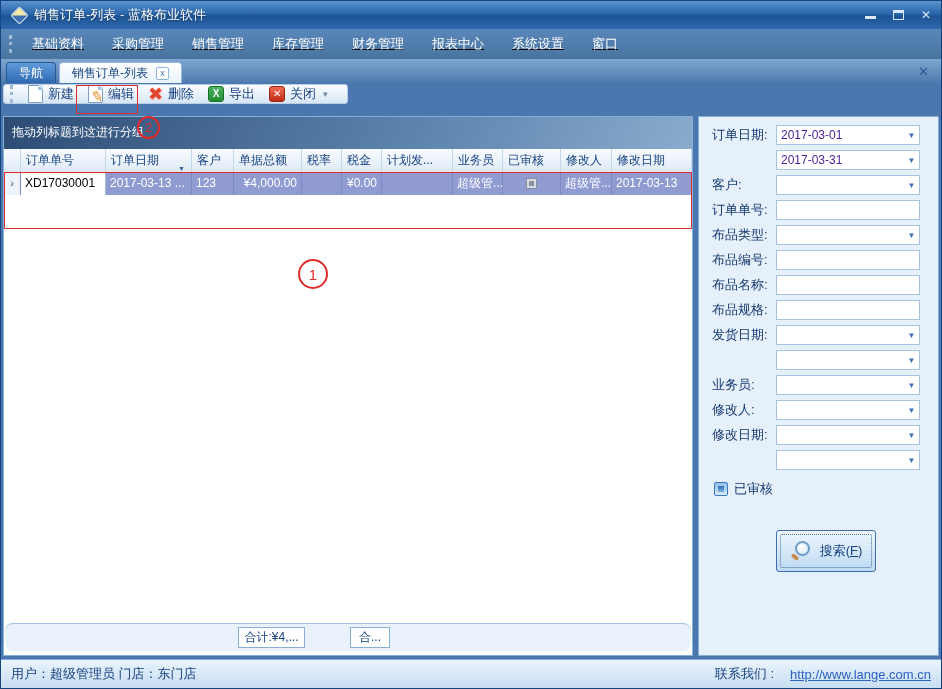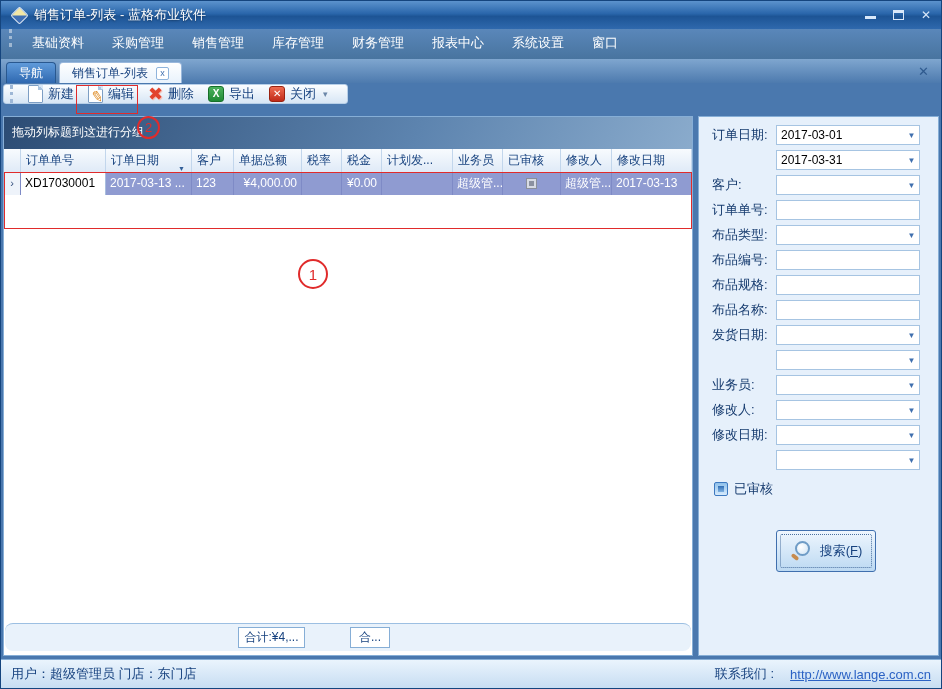--- a/index.html
+++ b/index.html
@@ -13,21 +13,21 @@
   .app-logo { width:13px; height:13px; margin:0 8px 0 2px; transform:rotate(45deg);
     background:linear-gradient(135deg,#f2e7a5 48%,#3f6fb5 52%); border:1px solid #dfe8f5; border-radius:2px; }
   .title-text { font-size:13px; text-shadow:0 1px 2px rgba(0,0,0,.4); }
   .win-controls { margin-left:auto; display:flex; gap:17px; align-items:center; }
   .win-btn { color:#d9e8fa; font-size:12px; font-weight:bold; cursor:default; line-height:1; }
   .win-max { width:11px; height:10px; border:1px solid #d9e8fa; border-top:3px solid #d9e8fa; }
   .win-min { width:11px; height:3px; border-bottom:3px solid #d9e8fa; margin-top:5px; }
 
   
   .menubar { position:absolute; left:0; top:28px; right:0; height:30px;
-    background:linear-gradient(#5a87ba,#48749f); display:flex; align-items:flex-start; padding-left:4px; }
+    background:linear-gradient(#5a87ba,#48749f); display:flex; align-items:center; padding-left:4px;text-decoration:underline; }
   .menu-grip { height:18px; border-left:3px dotted rgba(255,255,255,.45); margin:0 6px 0 4px; }
   .menu-item { color:#fff; font-size:13px; padding:5px 14px; cursor:default; }
 
   
   .tabbar { position:absolute; left:0; top:58px; right:0; height:24px;
     background:linear-gradient(#7fa6cf,#4d7aae); display:flex; align-items:flex-end; padding-left:5px; }
   .tab { height:21px; display:flex; align-items:center; padding:0 12px; font-size:12px;
     border-radius:4px 4px 0 0; margin-right:3px; }
   .tab-nav { background:linear-gradient(#5f9ada,#2f68b0); border:1px solid #29588f; border-bottom:none; color:#fff; }
   .tab-doc { background:linear-gradient(#ffffff,#e8f2fc); border:1px solid #9ab8dc; border-bottom:none; color:#17427f; }
@@ -84,21 +84,21 @@
   
   .search-panel { position:absolute; left:697px; top:115px; width:241px; height:540px;
     background:#e6f0fb; border:1px solid #86aed6; }
   .sp-title { font-size:13px; font-weight:bold; color:#17427f; padding:7px 0 6px 14px;
     border-bottom:1px solid #b8d2ea; }
   .sp-body { padding:8px 0 0 13px; }
   .srow { display:flex; align-items:center; margin-bottom:5px; }
   .slabel { width:64px; font-size:13px; color:#153a6e; flex:0 0 auto; }
   .field { position:relative; width:144px; height:20px; }
   .field input { width:100%; height:100%; border:1px solid #a6c4e2; background:#fff;
-    font:12px "Liberation Sans","DejaVu Sans",sans-serif; color:#000000; padding:1px 4px; }
+    font:12px "Liberation Sans","DejaVu Sans",sans-serif; color:#4c1d95; padding:1px 4px; }
   .combo input { padding-right:16px; }
   .caret { position:absolute; right:2px; top:0; bottom:0; width:13px; display:flex;
     align-items:center; justify-content:center; color:#3f6fae; font-size:8px; }
   .check-row { display:flex; align-items:center; gap:6px; margin:10px 0 0 2px; }
   .blue-checkbox { width:14px; height:14px; border:1px solid #3d79c0; border-radius:2px;
     background:linear-gradient(#8fc0ea,#d6eafc); position:relative; }
   .blue-checkbox::after { content:""; position:absolute; left:3px; top:3px; width:6px; height:6px;
     background:linear-gradient(#2f6db5,#7fb2e2); }
   .check-label { font-size:13px; color:#153a6e; }
   .search-btn-wrap { margin:32px 0 0 64px; }
@@ -257,25 +257,25 @@
       </div>
       <div class="srow">
         <span class="slabel">布品类型:</span>
         <span class="field combo"><input value="" style=""><span class="caret">▼</span></span>
       </div>
       <div class="srow">
         <span class="slabel">布品编号:</span>
         <span class="field"><input value="" style=""></span>
       </div>
       <div class="srow">
+        <span class="slabel">布品名称:</span>
+        <span class="field"><input value="" style=""></span>
+      </div>
+      <div class="srow">
         <span class="slabel">布品规格:</span>
-        <span class="field"><input value="" style=""></span>
-      </div>
-      <div class="srow">
-        <span class="slabel">布品名称:</span>
         <span class="field"><input value="" style=""></span>
       </div>
       <div class="srow">
         <span class="slabel">发货日期:</span>
         <span class="field combo"><input value="" style=""><span class="caret">▼</span></span>
       </div>
       <div class="srow">
         <span class="slabel"></span>
         <span class="field combo"><input value="" style=""><span class="caret">▼</span></span>
       </div>

